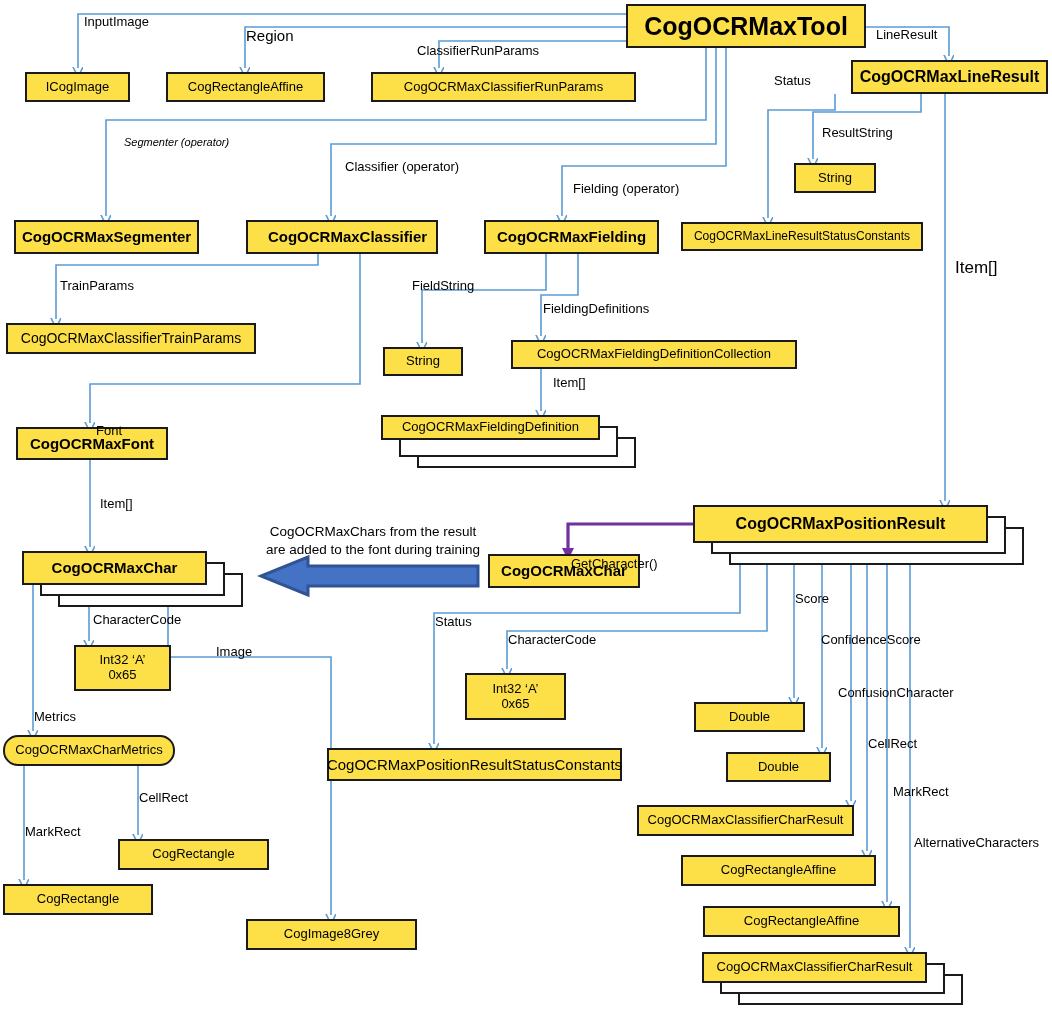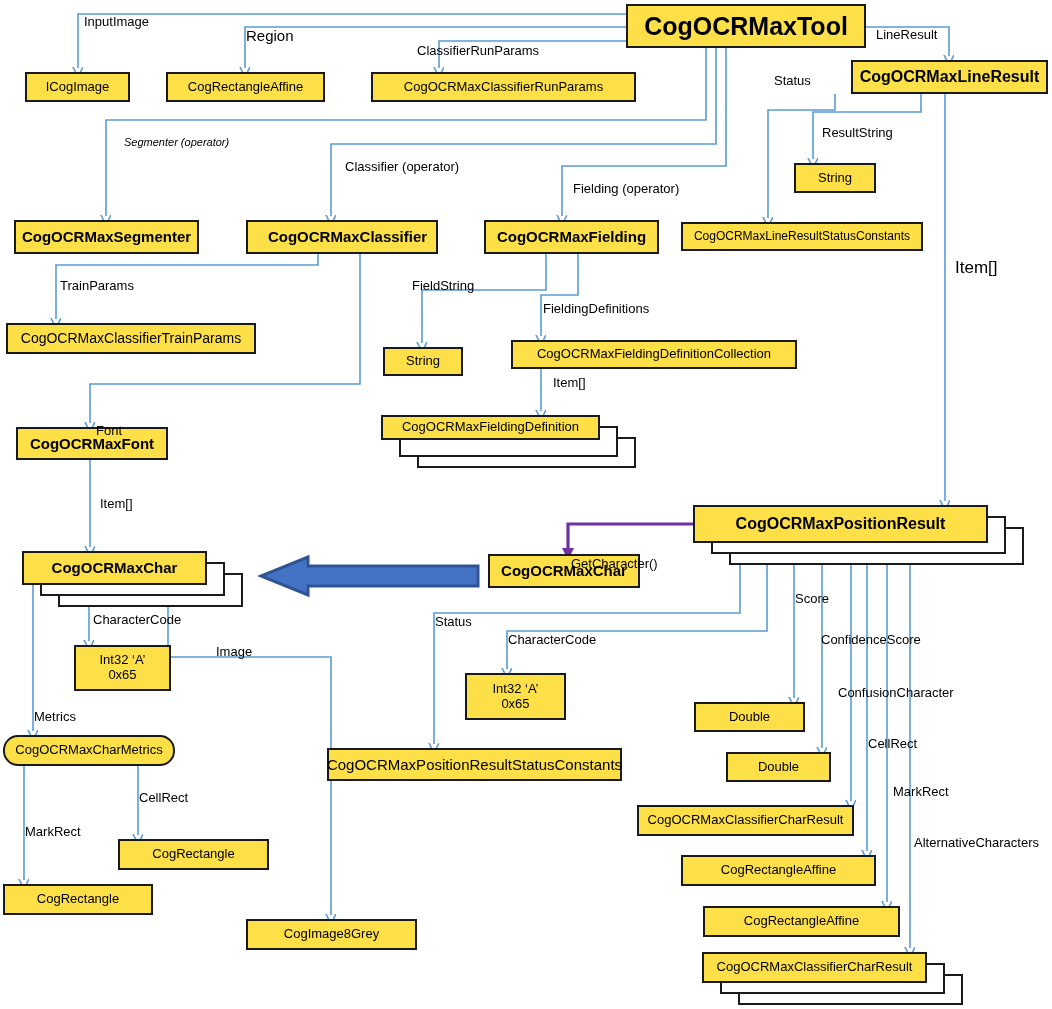--- a/index.html
+++ b/index.html
@@ -168,14 +168,16 @@
       <div class="edgelabel" style="left: 821px; top: 632px; font-size: 13px; z-index: 30;">ConfidenceScore</div>
       <div class="edgelabel" style="left: 838px; top: 685px; font-size: 13px; z-index: 30;">ConfusionCharacter</div>
       <div class="edgelabel" style="left: 34px; top: 709px; font-size: 13px; z-index: 30;">Metrics</div>
       <div class="edgelabel" style="left: 868px; top: 736px; font-size: 13px; z-index: 30;">CellRect</div>
       <div class="edgelabel" style="left: 139px; top: 790px; font-size: 13px; z-index: 30;">CellRect</div>
       <div class="edgelabel" style="left: 893px; top: 784px; font-size: 13px; z-index: 30;">MarkRect</div>
       <div class="edgelabel" style="left: 25px; top: 824px; font-size: 13px; z-index: 30;">MarkRect</div>
       <div class="edgelabel" style="left: 914px; top: 835px; font-size: 13px; z-index: 30; text-align: right;">AlternativeCharacters</div>
     </div>
 
+  <div class="note" style="left:262px;top:523px;width:222px;font-size:13.5px;">CogOCRMaxChars from the result
+are added to the font during training</div>
 
 </div>
 
 </body></html>

